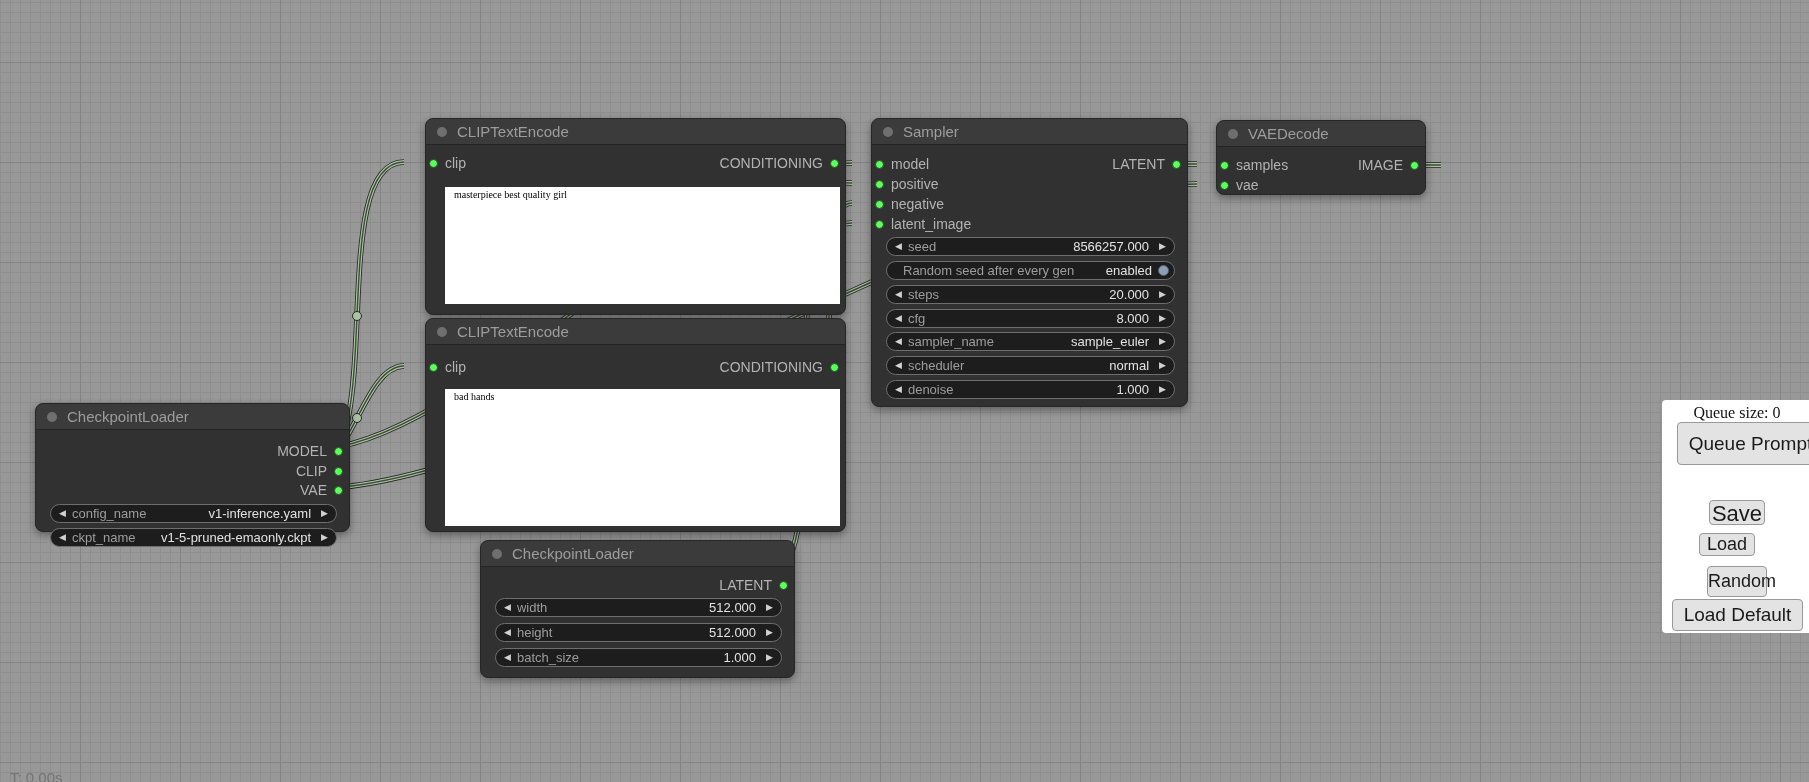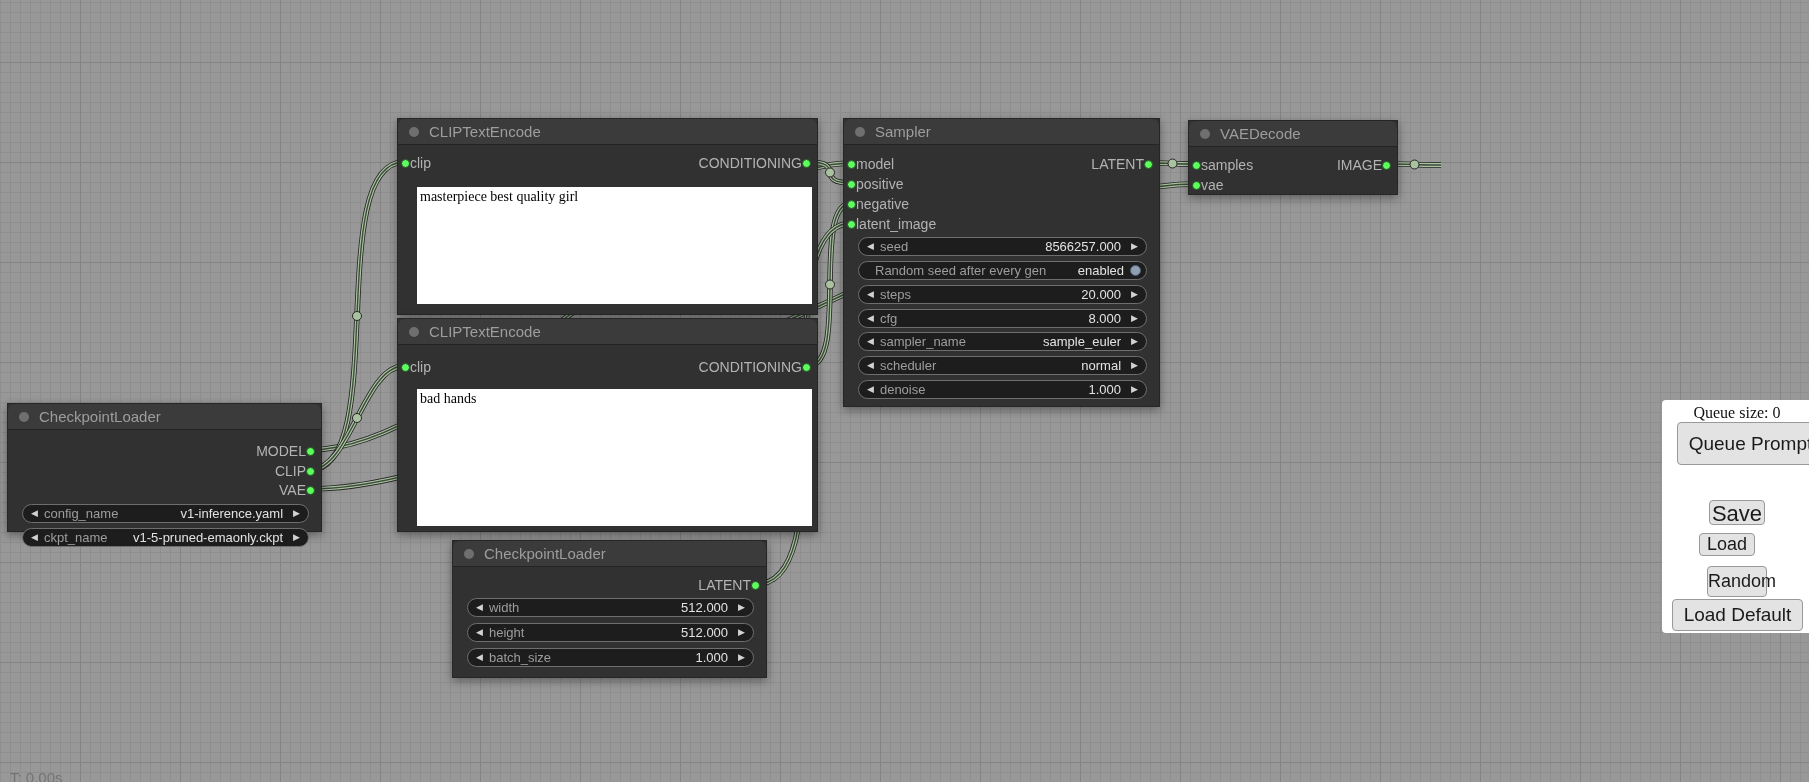--- a/index.html
+++ b/index.html
@@ -20,37 +20,38 @@
   }
 
   #links { position:absolute; left:0; top:0; z-index:1; }
 
   #perf { position:absolute; left:10px; top:769px; z-index:0;
           font-size:15px; color:#747474; }
 
   
   .node {
     position:absolute; z-index:2;
-    background:#313131; border:1px solid #262626; border-radius:0;
+    background:#313131; border:1px solid #262626; border-radius:8px;
     box-shadow:0 3px 9px rgba(0,0,0,0.38);
     color:#b3b3b3;
+    margin-left:28px;
   }
   .node-title {
     position:relative; height:26px; background:#3b3b3b;
     border-radius:7px 7px 0 0; border-bottom:1px solid #242424;
     color:#9d9d9d; font-size:15px; line-height:25px; padding-left:31px;
     white-space:nowrap; overflow:hidden;
   }
   .title-dot {
     position:absolute; left:11px; top:8px; width:10px; height:10px;
     border-radius:50%; background:#6f6f6f;
   }
   .title-dot.light { background:#8a8a8a; }
 
-  .slot { position:absolute; display:flex; align-items:center; 
+  .slot { position:absolute; display:flex; align-items:center; gap:7px;
           height:20px; transform:translateY(-10px); font-size:14px;
           color:#b3b3b3; white-space:nowrap;justify-content:flex-end; }
   .slot.in  { left:3px; }
   .slot.out { right:6px; flex-direction:row-reverse; }
   .slot-dot { width:9px; height:9px; border-radius:50%;
               background:#5dff5d; border:1px solid #274a27; flex:0 0 auto; }
 
   .widget {
     position:absolute; left:14px; right:12px; height:19px;
     background:#1d1d1d; border:1px solid #6e6e6e; border-radius:10px;
@@ -64,22 +65,22 @@
   .w-value { margin-left:auto; color:#e2e2e2; }
   .widget.toggle .w-name { margin-left:16px; }
   .toggle-dot { width:11px; height:11px; border-radius:50%;
                 background:#8d9fb2; border:1px solid #55616f;
                 margin:0 5px 0 6px; flex:0 0 auto; }
 
   .node textarea {
     position:absolute; left:19px; width:395px;
     background:#ffffff; color:#000;
     border:none; resize:none; outline:none;
-    font-family:"Liberation Serif", serif; font-size:14px;
-    padding:2px 3px; line-height:1.15;
+    font-family:"Liberation Serif", serif; font-size:10px;
+    padding:2px 9px; line-height:1.15;
   }
 
   
   #menu {
     position:absolute; left:1662px; top:400px; width:150px; height:233px;
     background:#ffffff; border-radius:4px; z-index:3;
   }
   #queue-size { position:absolute; top:4px; left:0; right:0;
                 text-align:center; color:#111;
                 font-family:"Liberation Serif", serif; font-size:16px; }

